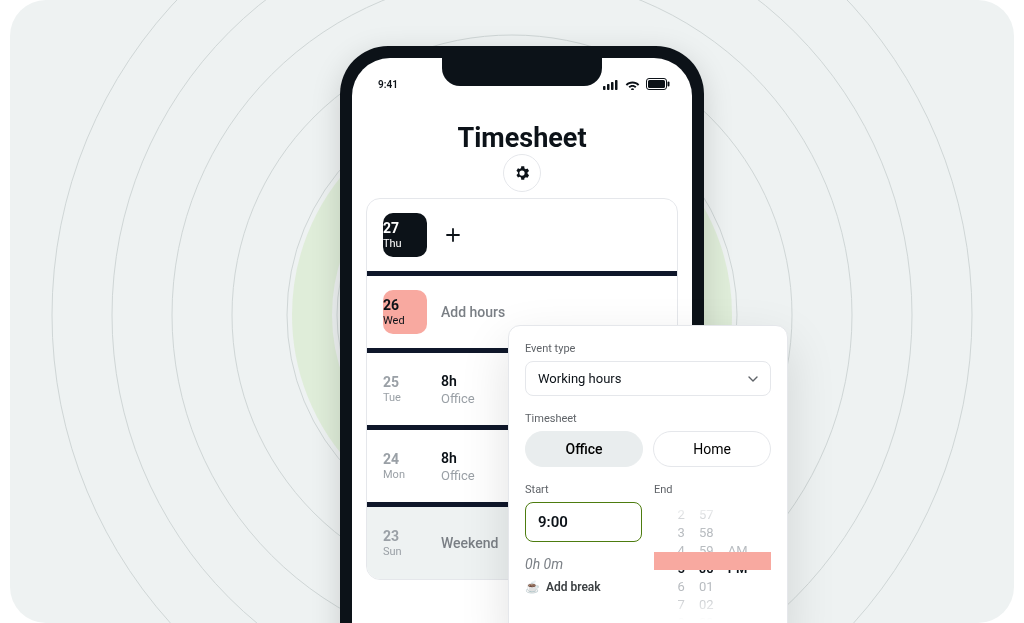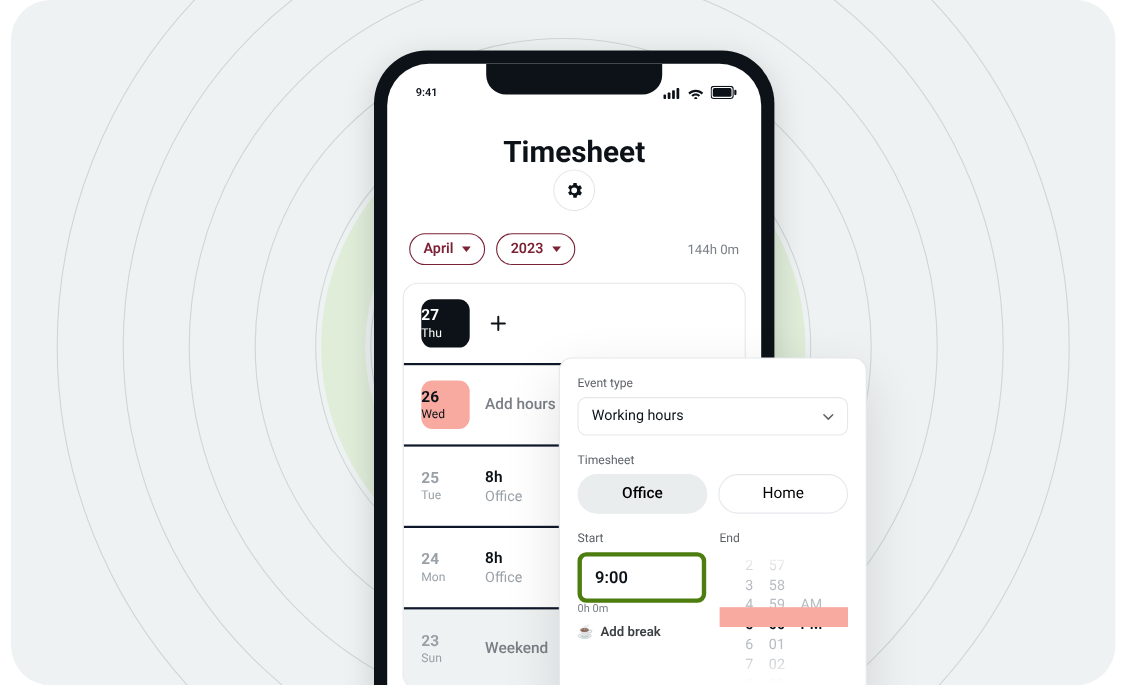--- a/index.html
+++ b/index.html
@@ -82,21 +82,21 @@
     margin: 0 14px;
     border: 1px solid #e5e7eb;
     border-radius: 14px;
     overflow: hidden;
     background: #fff;
   }
   .row {
     display: flex; align-items: center; gap: 14px;
     padding: 14px 16px;
   }
-  .row + .row { border-top: 2px solid #0f172a; }
+  .row + .row { border-top: 5px solid #0f172a; }
   .daybox {
     width: 44px; height: 44px; border-radius: 10px;
     display: flex; flex-direction: column; align-items: flex-start; justify-content: center;
     font-size: 12px; line-height: 1.2;
   }
   .daybox .num { font-size: 14px; font-weight: 700; }
   .daybox .dow { font-size: 11px; }
   .daybox.active { background: #0c1218; color: #fff; }
   .daybox.highlight { background: #f8a9a0; color: #0c1218; }
   .daybox.plain { color: #9aa0a6; }
@@ -131,25 +131,25 @@
   .seg { display: flex; gap: 10px; }
   .segbtn {
     flex: 1; border: 1px solid #e5e7eb; border-radius: 20px;
     padding: 9px 0; text-align: center; font-size: 14px; cursor: pointer;
     background: #fff;
   }
   .segbtn.active { background: #e9edee; border-color: #e9edee; font-weight: 500; }
   .times { display: flex; gap: 12px; }
   .timecol { flex: 1; }
   .timebox {
-    border: 4px solid #4d7c0f; border-radius: 8px;
+    border: 1px solid #4d7c0f; border-radius: 8px;
     padding: 10px 12px; font-size: 15px; font-weight: 600; color: #0c1218;
     text-align: left;
   }
-  .small { font-size: 10px; color: #7a7f85; margin-top: 0; }
+  .small { font-size: 14px; color: #7a7f85; margin-top: 14px; font-style: italic; }
   .addbreak { display: flex; align-items: center; gap: 6px; font-size: 12px; font-weight: 600; color: #3c4043; margin-top: 8px; cursor: pointer; }
   .addbreak .cup { font-size: 12px; }
 
   
   .wheel {
     position: relative; height: 118px; overflow: hidden;
     font-variant-numeric: tabular-nums;
   }
   .wheel .cols { display: flex; justify-content: center; gap: 14px; height: 100%; }
   .wheel .col { display: flex; flex-direction: column; align-items: center; font-size: 13px; color: #b8bcc0; line-height: 18px; padding-top: 4px; }
@@ -213,31 +213,20 @@
 
       <div class="page-title">
         <span>Timesheet</span>
         <div class="gear-btn">
           <svg width="18" height="18" viewBox="0 0 24 24">
               <path fill="#0c1218" d="M19.4 13a7.5 7.5 0 000-2l2-1.6-2-3.4-2.4.9a7.5 7.5 0 00-1.7-1L15 3h-4l-.3 2.5a7.5 7.5 0 00-1.7 1l-2.4-.9-2 3.4L6.6 11a7.5 7.5 0 000 2l-2 1.6 2 3.4 2.4-.9a7.5 7.5 0 001.7 1L11 21h4l.3-2.5a7.5 7.5 0 001.7-1l2.4.9 2-3.4zM12 15.5A3.5 3.5 0 1115.5 12 3.5 3.5 0 0112 15.5z"></path>
             </svg>
         </div>
       </div>
 
-      <div class="filters">
-        <div class="pill">
-          <span>April</span>
-          <span class="caret"></span>
-        </div>
-        <div class="pill">
-          <span>2023</span>
-          <span class="caret"></span>
-        </div>
-        <span class="total-hours">144h 0m</span>
-      </div>
 
       <div class="list">
         <div class="row">
           <div class="daybox active">
             <span class="num">27</span>
             <span class="dow">Thu</span>
           </div>
           <div class="plus-btn">
             <svg width="16" height="16" viewBox="0 0 16 16">
                 <path stroke="#0c1218" stroke-width="1.8" stroke-linecap="round" d="M8 2v12M2 8h12"></path>

